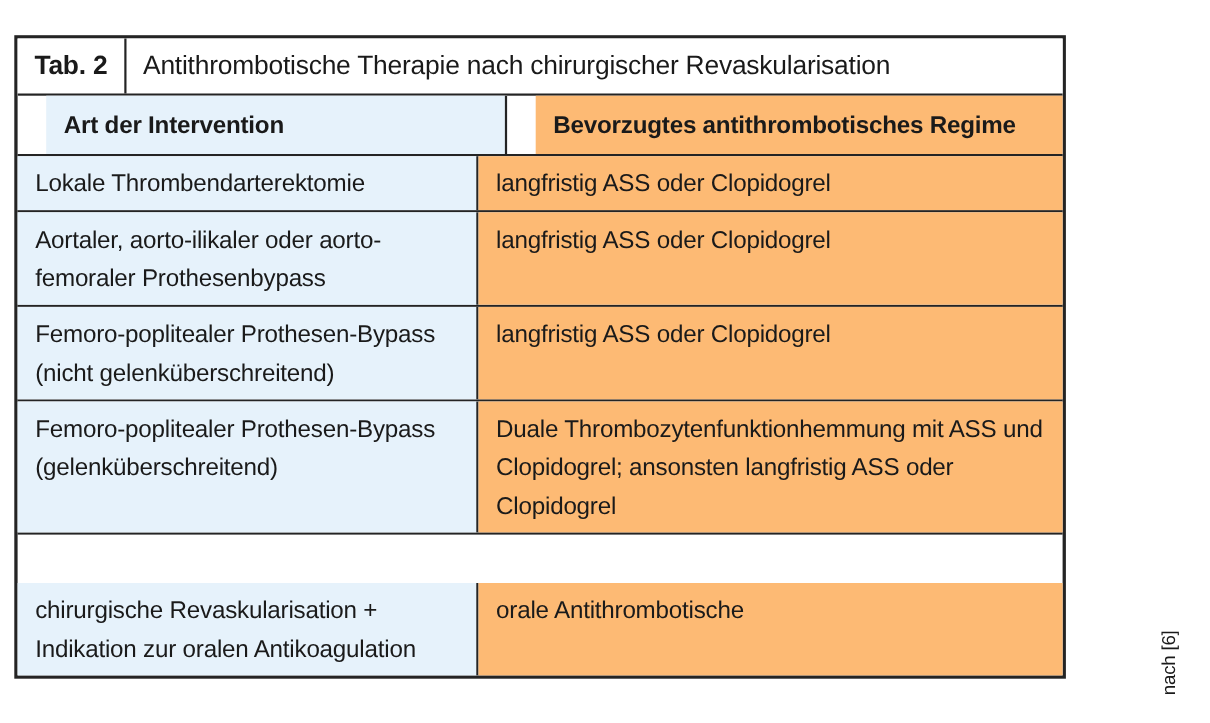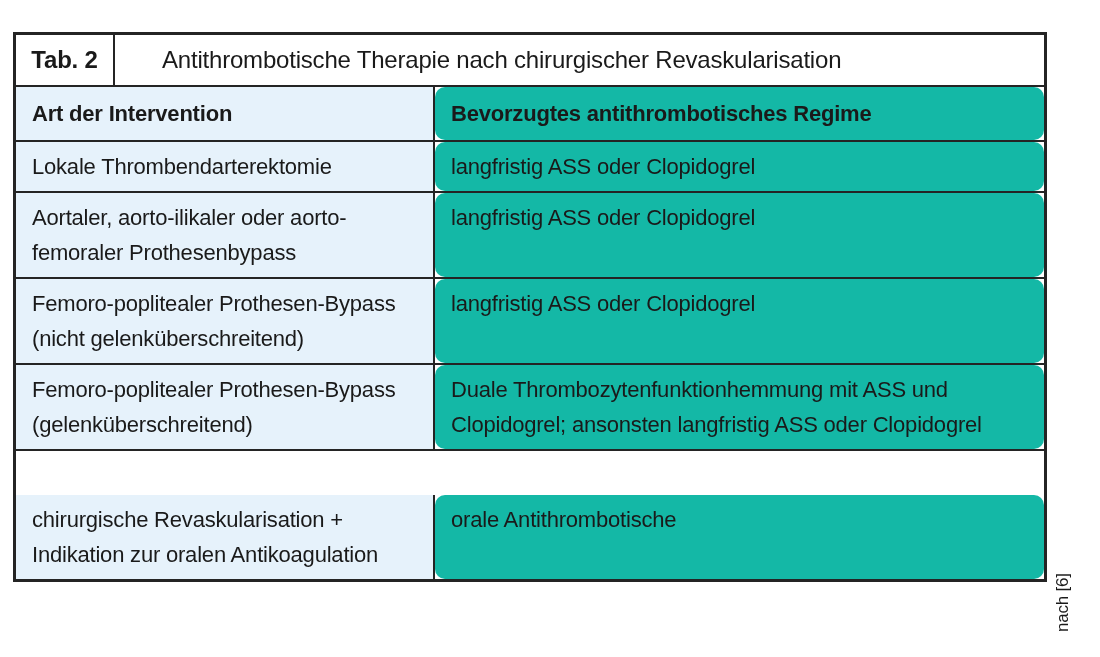--- a/index.html
+++ b/index.html
@@ -12,21 +12,21 @@
     position: relative;
     width: 1100px;
     height: 657px;
     background: #ffffff;
     overflow: hidden;
   }
   .ttable {
     position: absolute;
     left: 13px;
     top: 32px;
-    width: 1034px;
+    width: 956px;
     border: 3px solid #242424;
     box-sizing: border-box;
     background: #ffffff;
     color: #1a1a1a;
   }
   .row {
     display: flex;
     border-bottom: 2px solid #242424;
     box-sizing: border-box;
   }
@@ -47,44 +47,42 @@
     padding: 11px 6px;
     letter-spacing: -0.2px;
   }
   .title-cell {
     flex: 1;
     display: flex;
     align-items: center;
     font-size: 24px;
     padding: 11px 6px 11px 15px;
     letter-spacing: -0.2px;
-    margin-left: 32px;
   }
 
   
   .cell {
     box-sizing: border-box;
     padding: 7px 16px;
     font-size: 22px;
     line-height: 35px;
     letter-spacing: -0.2px;
     white-space: pre-line;
   }
   .cell-left {
     width: 419px;
     min-width: 419px;
     border-right: 2px solid #242424;
     background: #e6f2fb;
   }
   .cell-right {
     flex: 1;
-    background: #14b8a6;
-    border-radius: 10px;
+    background: #fdba74;
   }
-  .header-row .cell { font-weight: bold; padding-top: 9px; padding-bottom: 9px; }
+  .header-row .cell { font-weight: bold; padding-top: 9px; padding-bottom: 9px; margin-left: 26px; }
 
   
   .source-note {
     position: absolute;
     left: 1052px;
     top: 632px;
     width: 80px;
     transform: rotate(-90deg);
     transform-origin: 0 0;
     font-size: 17px;

